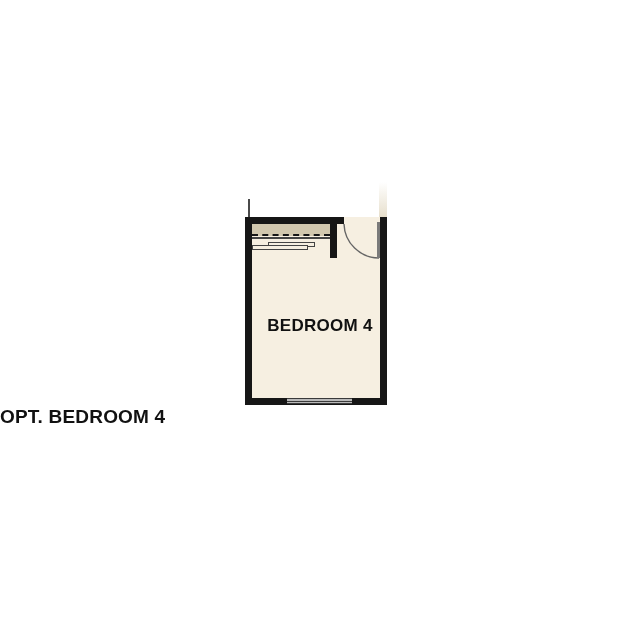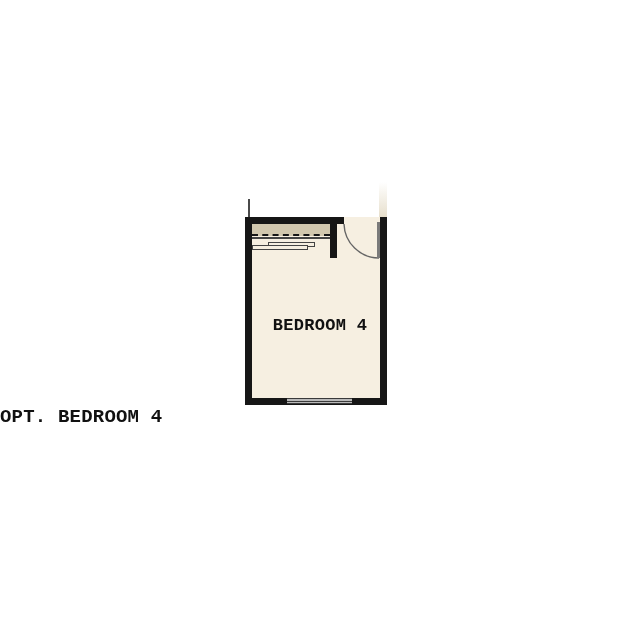--- a/index.html
+++ b/index.html
@@ -1,21 +1,21 @@
 <!DOCTYPE html>
 <html style="--color-background: #ffffff; --color-floor: #f6efe1; --color-closet: #d1c7ae; --color-wall: #161616; --color-thin-line: #444444; --color-door: #7a7a7a; --color-swing: #666666; --color-window-fill: #b9b9b9; --color-window-line: #3a3a3a; --color-context-line: #4a4a4a; --color-remnant: #e7dfcc; --color-text: #111111;"><head>
 <meta charset="utf-8">
 <style>
   html,body{margin:0;padding:0;}
   .page{
     position:relative;
     width:542px;height:639px;
     background:var(--color-background,#ffffff);
     overflow:hidden;
-    font-family:Liberation Mono, monospace;
+    font-family:Liberation Sans, sans-serif;
   }
   .plan{position:absolute;left:0;top:0;width:639px;height:639px;}
 
   
   .stub-line{
     position:absolute;left:248px;top:199px;width:2px;height:20px;
     background:var(--color-context-line,#4a4a4a);
   }
   .remnant{
     position:absolute;left:379px;top:182px;width:8px;height:35px;

